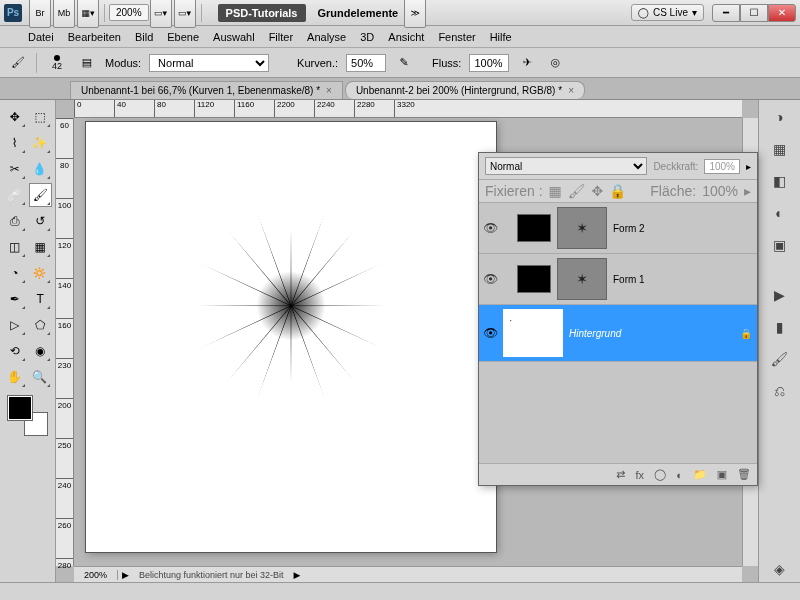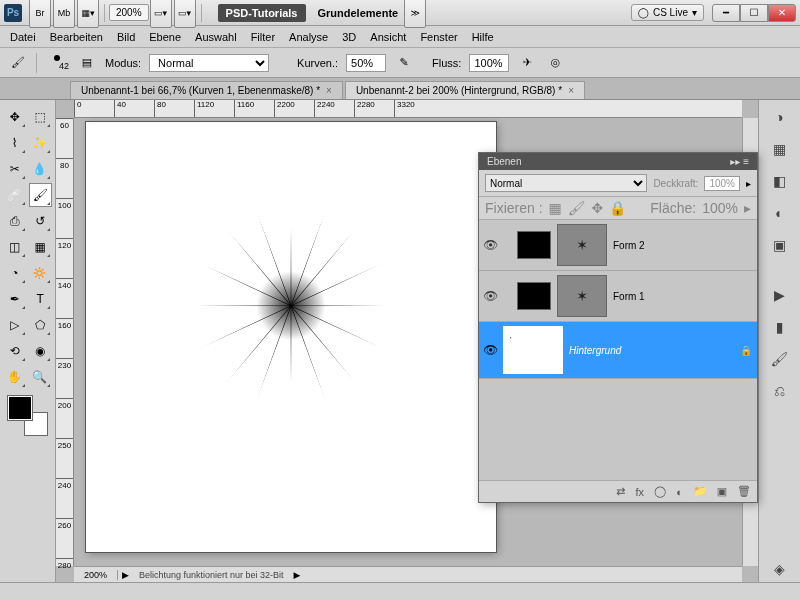--- a/index.html
+++ b/index.html
@@ -15,37 +15,37 @@
 .titlebar .grun { font-weight: bold; font-size: 11px; }
 .titlebar .spacer { flex: 1; }
 .titlebar .cslive { display: flex; align-items: center; gap: 4px; font-size: 10px; padding: 2px 6px; border: 1px solid #999; border-radius: 3px; background: linear-gradient(#f5f5f5,#ddd); }
 .titlebar .cslive::before { content: "◯"; }
 .titlebar .win-btns { display: flex; margin-left: 8px; }
 .titlebar .win-btn { width: 28px; height: 18px; border: 1px solid #888; background: linear-gradient(#f0f0f0,#d8d8d8); display: flex; align-items: center; justify-content: center; font-size: 10px; }
 .titlebar .win-btn.close { background: linear-gradient(#e88,#c33); color: #fff; border-radius: 0 3px 3px 0; }
 .titlebar .win-btn.min { border-radius: 3px 0 0 3px; }
 
 
-.menubar { height: 22px; background: #d4d4d4; display: flex; align-items: center; padding: 0 10px; gap: 14px; border-bottom: 1px solid #aaa; font-size: 11px; }
+.menubar { height: 22px; background: #d4d4d4; display: flex; align-items: center; padding: 0 28px; gap: 14px; border-bottom: 1px solid #aaa; font-size: 11px; }
 .menubar span { cursor: pointer; }
 
 
 .optbar { height: 30px; background: #d4d4d4; display: flex; align-items: center; padding: 0 8px; gap: 8px; border-bottom: 1px solid #999; font-size: 11px; }
 .optbar .brush-tool { width: 20px; height: 20px; display: flex; align-items: center; justify-content: center; }
-.optbar .brush-prev { width: 24px; text-align: right; }
+.optbar .brush-prev { width: 24px; text-align: center; }
 .optbar .brush-prev .dot { width: 6px; height: 6px; background: #000; border-radius: 50%; margin: 0 auto; }
 .optbar .brush-prev .sz { font-size: 9px; }
 .optbar select, .optbar .num-field { background: #fff; border: 1px solid #999; font-size: 11px; padding: 1px 4px; height: 18px; }
 .optbar .num-field { width: 40px; display: inline-flex; align-items: center; }
 .optbar .icon-box { width: 20px; height: 20px; border: 1px solid transparent; display: flex; align-items: center; justify-content: center; }
 
 
 .doc-tabs { height: 22px; background: #b8b8b8; display: flex; align-items: flex-end; padding-left: 70px; border-bottom: 1px solid #888; }
 .doc-tab { background: #c8c8c8; padding: 3px 10px; font-size: 10px; border: 1px solid #999; border-bottom: none; margin-right: 2px; cursor: pointer; display: flex; align-items: center; gap: 6px; }
-.doc-tab.active { background: #d8d8d8; }
+.doc-tab.active { background: #d8d8d8; border-radius: 8px; }
 .doc-tab .x { color: #666; }
 
 
 .workarea { position: absolute; top: 100px; left: 0; right: 0; bottom: 18px; display: flex; }
 
 
 .toolbox { width: 56px; background: #d4d4d4; border-right: 1px solid #999; padding: 4px 2px; }
 .toolbox .row { display: flex; }
 .toolbox .tool { width: 24px; height: 24px; display: flex; align-items: center; justify-content: center; margin: 1px; font-size: 12px; cursor: pointer; border: 1px solid transparent; position: relative; }
 .toolbox .tool.sel { background: #fff; border: 1px solid #888; }
@@ -275,24 +275,20 @@
     <div class="ricon">▶</div>
     <div class="ricon">▮</div>
     <div class="ricon">🖌</div>
     <div class="ricon">⎌</div>
     <div style="flex:1"></div>
     <div class="ricon">◈</div>
   </div>
 </div>
 
 <div class="layers-panel">
-  <div class="lp-title">
-    <span>Ebenen</span>
-      <span>▸▸ ≡</span>
-  </div>
   <div class="lp-opts">
     <select><option>Normal</option></select>
     <span style="color:#888">Deckkraft:</span>
     <span class="fld">100%</span>
       <span>▸</span>
   </div>
   <div class="lp-lock">
     <span>Fixieren :</span>
     <span>▦</span>
     <span>🖌</span>

